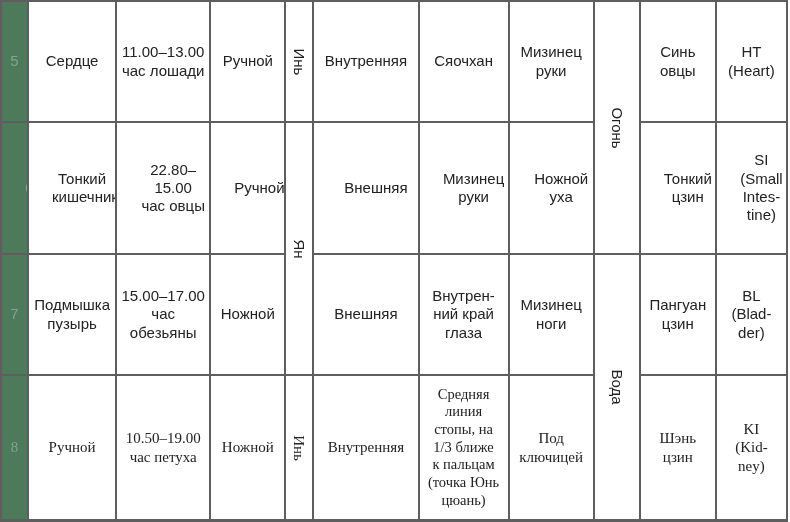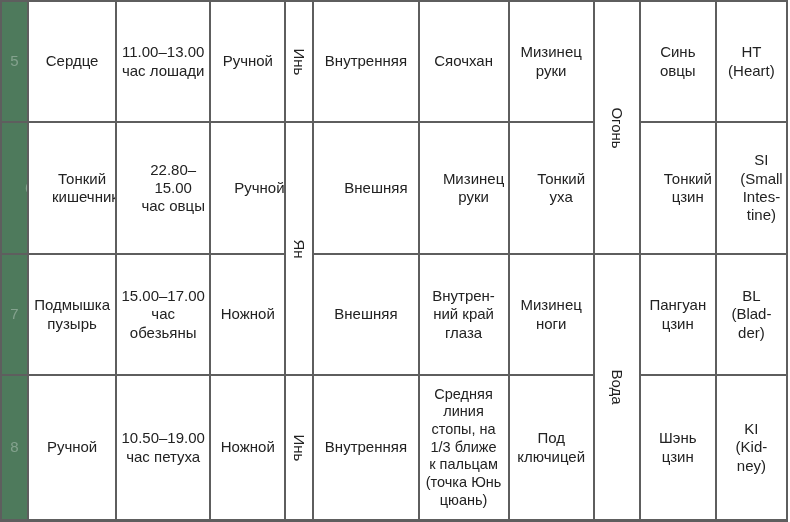--- a/index.html
+++ b/index.html
@@ -52,21 +52,21 @@
     left: 50%;
     top: 50%;
     transform: translate(-50%, -50%) rotate(90deg);
     white-space: nowrap;
     font-size: 15px;
     color: #222222;
   }
   tr.r5 td { height: 115px; }
   tr.r6 td { height: 126px; padding-left: 23px; }
   tr.r7 td { height: 115px; }
-  tr.r8 td { height: 139px; }
+  tr.r8 td { height: 139px; font-family: Liberation Serif, serif; }
 </style>
 </head>
 <body>
 
 <div class="page">
   <table class="meridian">
     <colgroup>
       <col style="width:27px">
       <col style="width:88px">
       <col style="width:94px">
@@ -101,21 +101,21 @@
         <td class="num">6</td>
         <td>Тонкий
 кишечник</td>
         <td>22.80–15.00
 час овцы</td>
         <td>Ручной</td>
         <td class="vert" rowspan="2"><div class="vtext">Ян</div></td>
         <td>Внешняя</td>
         <td>Мизинец
 руки</td>
-        <td>Тонкий уха</td>
+        <td>Ножной уха</td>
         <td>Тонкий
 цзин</td>
         <td>SI
 (Small
 Intes-
 tine)</td>
       </tr>
       <tr class="r7">
         <td class="num">7</td>
         <td>Подмышка

